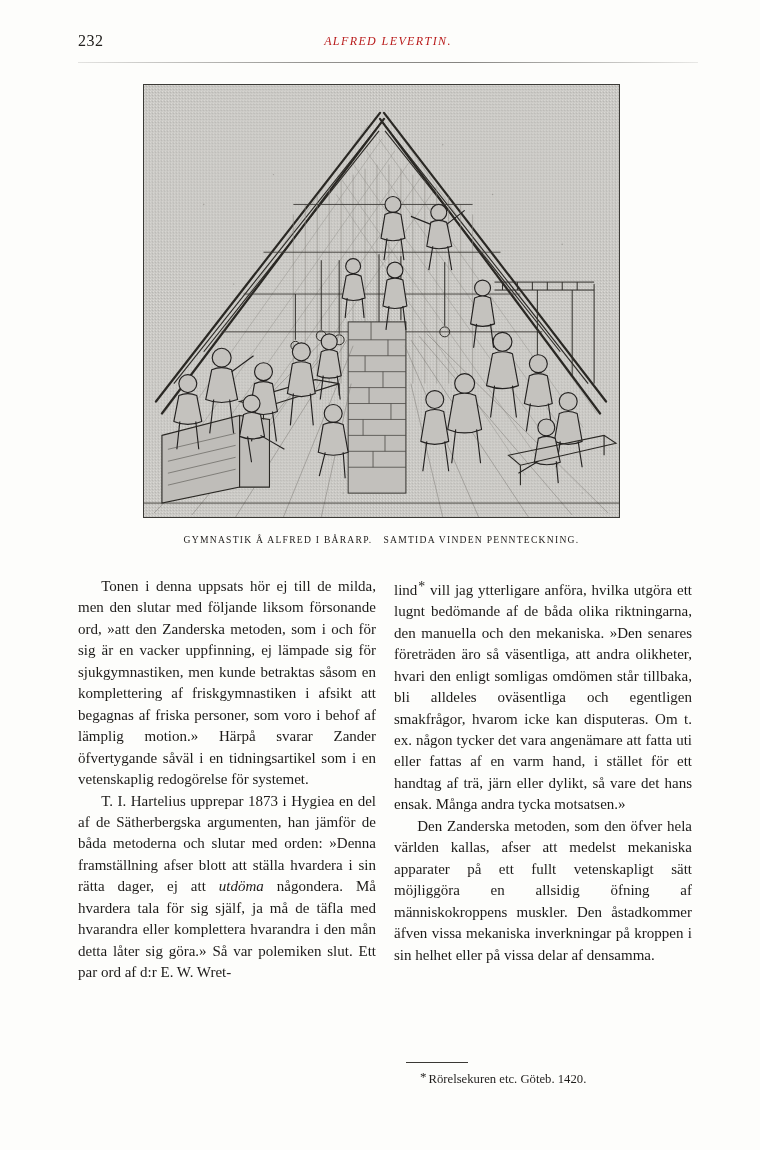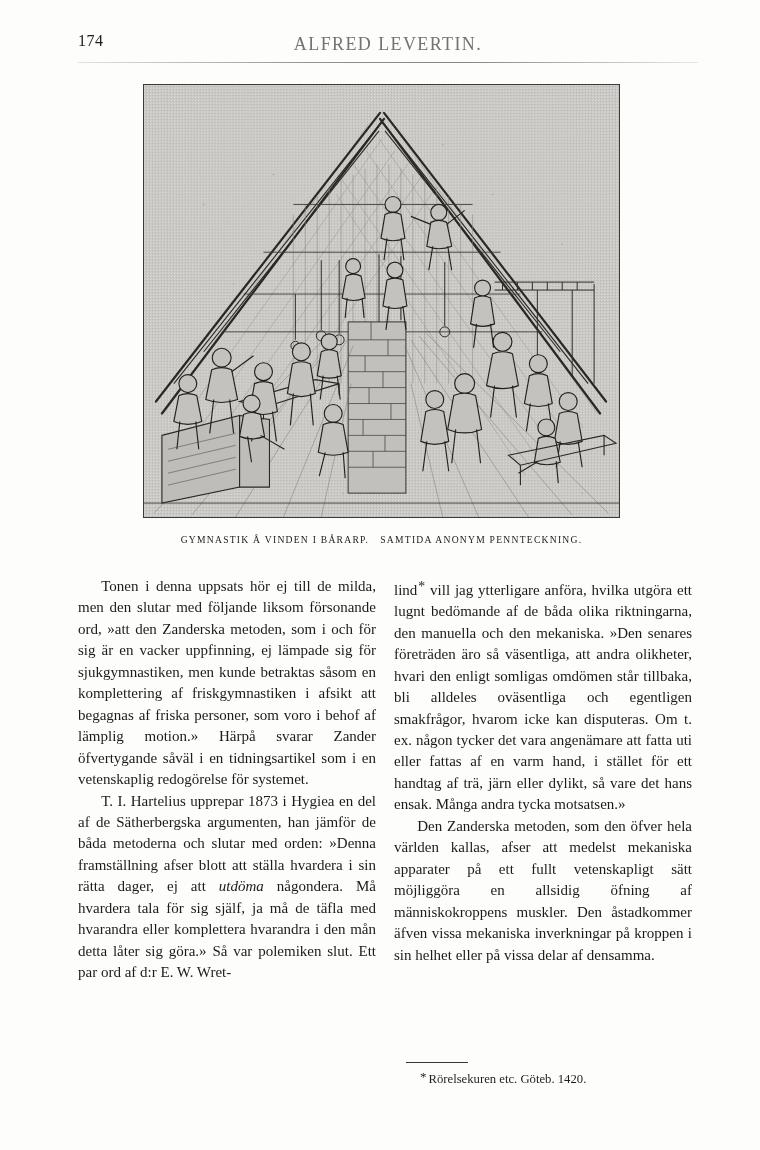--- a/index.html
+++ b/index.html
@@ -37,23 +37,24 @@
     font-size: 16px;
     letter-spacing: 0.5px;
     color: #22201e;
   }
   .runtitle {
     position: absolute;
     left: 0;
     right: 0;
     top: 4px;
     text-align: center;
-    font-size: 18px;
+    font-size: 12px;
     letter-spacing: 1.4px;
-    color: #737373;
+    color: #b91c1c;
+    font-style: italic;
   }
   .headrule {
     position: absolute;
     left: 78px;
     right: 62px;
     top: 62px;
     height: 1px;
     background: linear-gradient(to right,
         rgba(80,78,74,0.15) 0%,
         rgba(80,78,74,0.30) 12%,
@@ -143,21 +144,21 @@
     vertical-align: 0.28em;
     padding-left: 1px;
   }
 </style>
 </head>
 <body>
 
 <div class="page">
 
   <div class="runhead">
-    <div class="folio">174</div>
+    <div class="folio">232</div>
     <div class="runtitle">ALFRED LEVERTIN.</div>
   </div>
   <div class="headrule"></div>
 
   <div class="plate">
     <svg viewBox="0 0 477 434" preserveAspectRatio="none">
       <defs>
         <pattern id="grain" width="3" height="3" patternUnits="userSpaceOnUse">
           <rect width="3" height="3" fill="#c9c8c4"></rect>
           <rect width="1" height="1" x="0" y="0" fill="#dedcd8"></rect>
@@ -423,21 +424,21 @@
           <circle cx="90" cy="200" r="0.7"></circle>
             <circle cx="300" cy="60" r="0.7"></circle>
           <circle cx="200" cy="410" r="0.7"></circle>
             <circle cx="440" cy="410" r="0.7"></circle>
         </g>
       </g>
     </svg>
   </div>
 
   <div class="plate-caption">
-    <span>GYMNASTIK Å VINDEN I BÅRARP.</span><span class="sep"></span><span>SAMTIDA ANONYM PENNTECKNING.</span>
+    <span>GYMNASTIK Å ALFRED I BÅRARP.</span><span class="sep"></span><span>SAMTIDA VINDEN PENNTECKNING.</span>
   </div>
 
   <div class="col col-left">
     <p>Tonen i denna uppsats hör ej till de milda, men den slutar med följande liksom försonande ord, »att den Zanderska metoden, som i och för sig är en vacker uppfinning, ej lämpade sig för sjukgymnastiken, men kunde betraktas såsom en komplettering af friskgymnastiken i afsikt att begagnas af friska personer, som voro i behof af lämplig motion.» Härpå svarar Zander öfvertygande såväl i en tidningsartikel som i en vetenskaplig redogörelse för systemet.</p>
     <p><span>T. I. Hartelius upprepar 1873 i Hygiea en del af de Sätherbergska argumenten, han jämför de båda metoderna och slutar med orden: »Denna framställning afser blott att ställa hvardera i sin rätta dager, ej att </span><i>utdöma</i><span> någondera. Må hvardera tala för sig själf, ja må de täfla med hvarandra eller komplettera hvarandra i den mån detta låter sig göra.» Så var polemiken slut. Ett par ord af d:r E. W. Wret-</span></p>
   </div>
 
   <div class="col col-right">
     <p class="cont"><span>lind</span><sup class="fn">*</sup><span> vill jag ytterligare anföra, hvilka utgöra ett lugnt bedömande af de båda olika riktningarna, den manuella och den mekaniska. »Den senares företräden äro så väsentliga, att andra olikheter, hvari den enligt somligas omdömen står tillbaka, bli alldeles oväsentliga och egentligen smakfrågor, hvarom icke kan disputeras. Om t. ex. någon tycker det vara angenämare att fatta uti eller fattas af en varm hand, i stället för ett handtag af trä, järn eller dylikt, så vare det hans ensak. Många andra tycka motsatsen.»</span></p>
     <p>Den Zanderska metoden, som den öfver hela världen kallas, afser att medelst mekaniska apparater på ett fullt vetenskapligt sätt möjliggöra en allsidig öfning af människokroppens muskler. Den åstadkommer äfven vissa mekaniska inverkningar på kroppen i sin helhet eller på vissa delar af densamma.</p>

